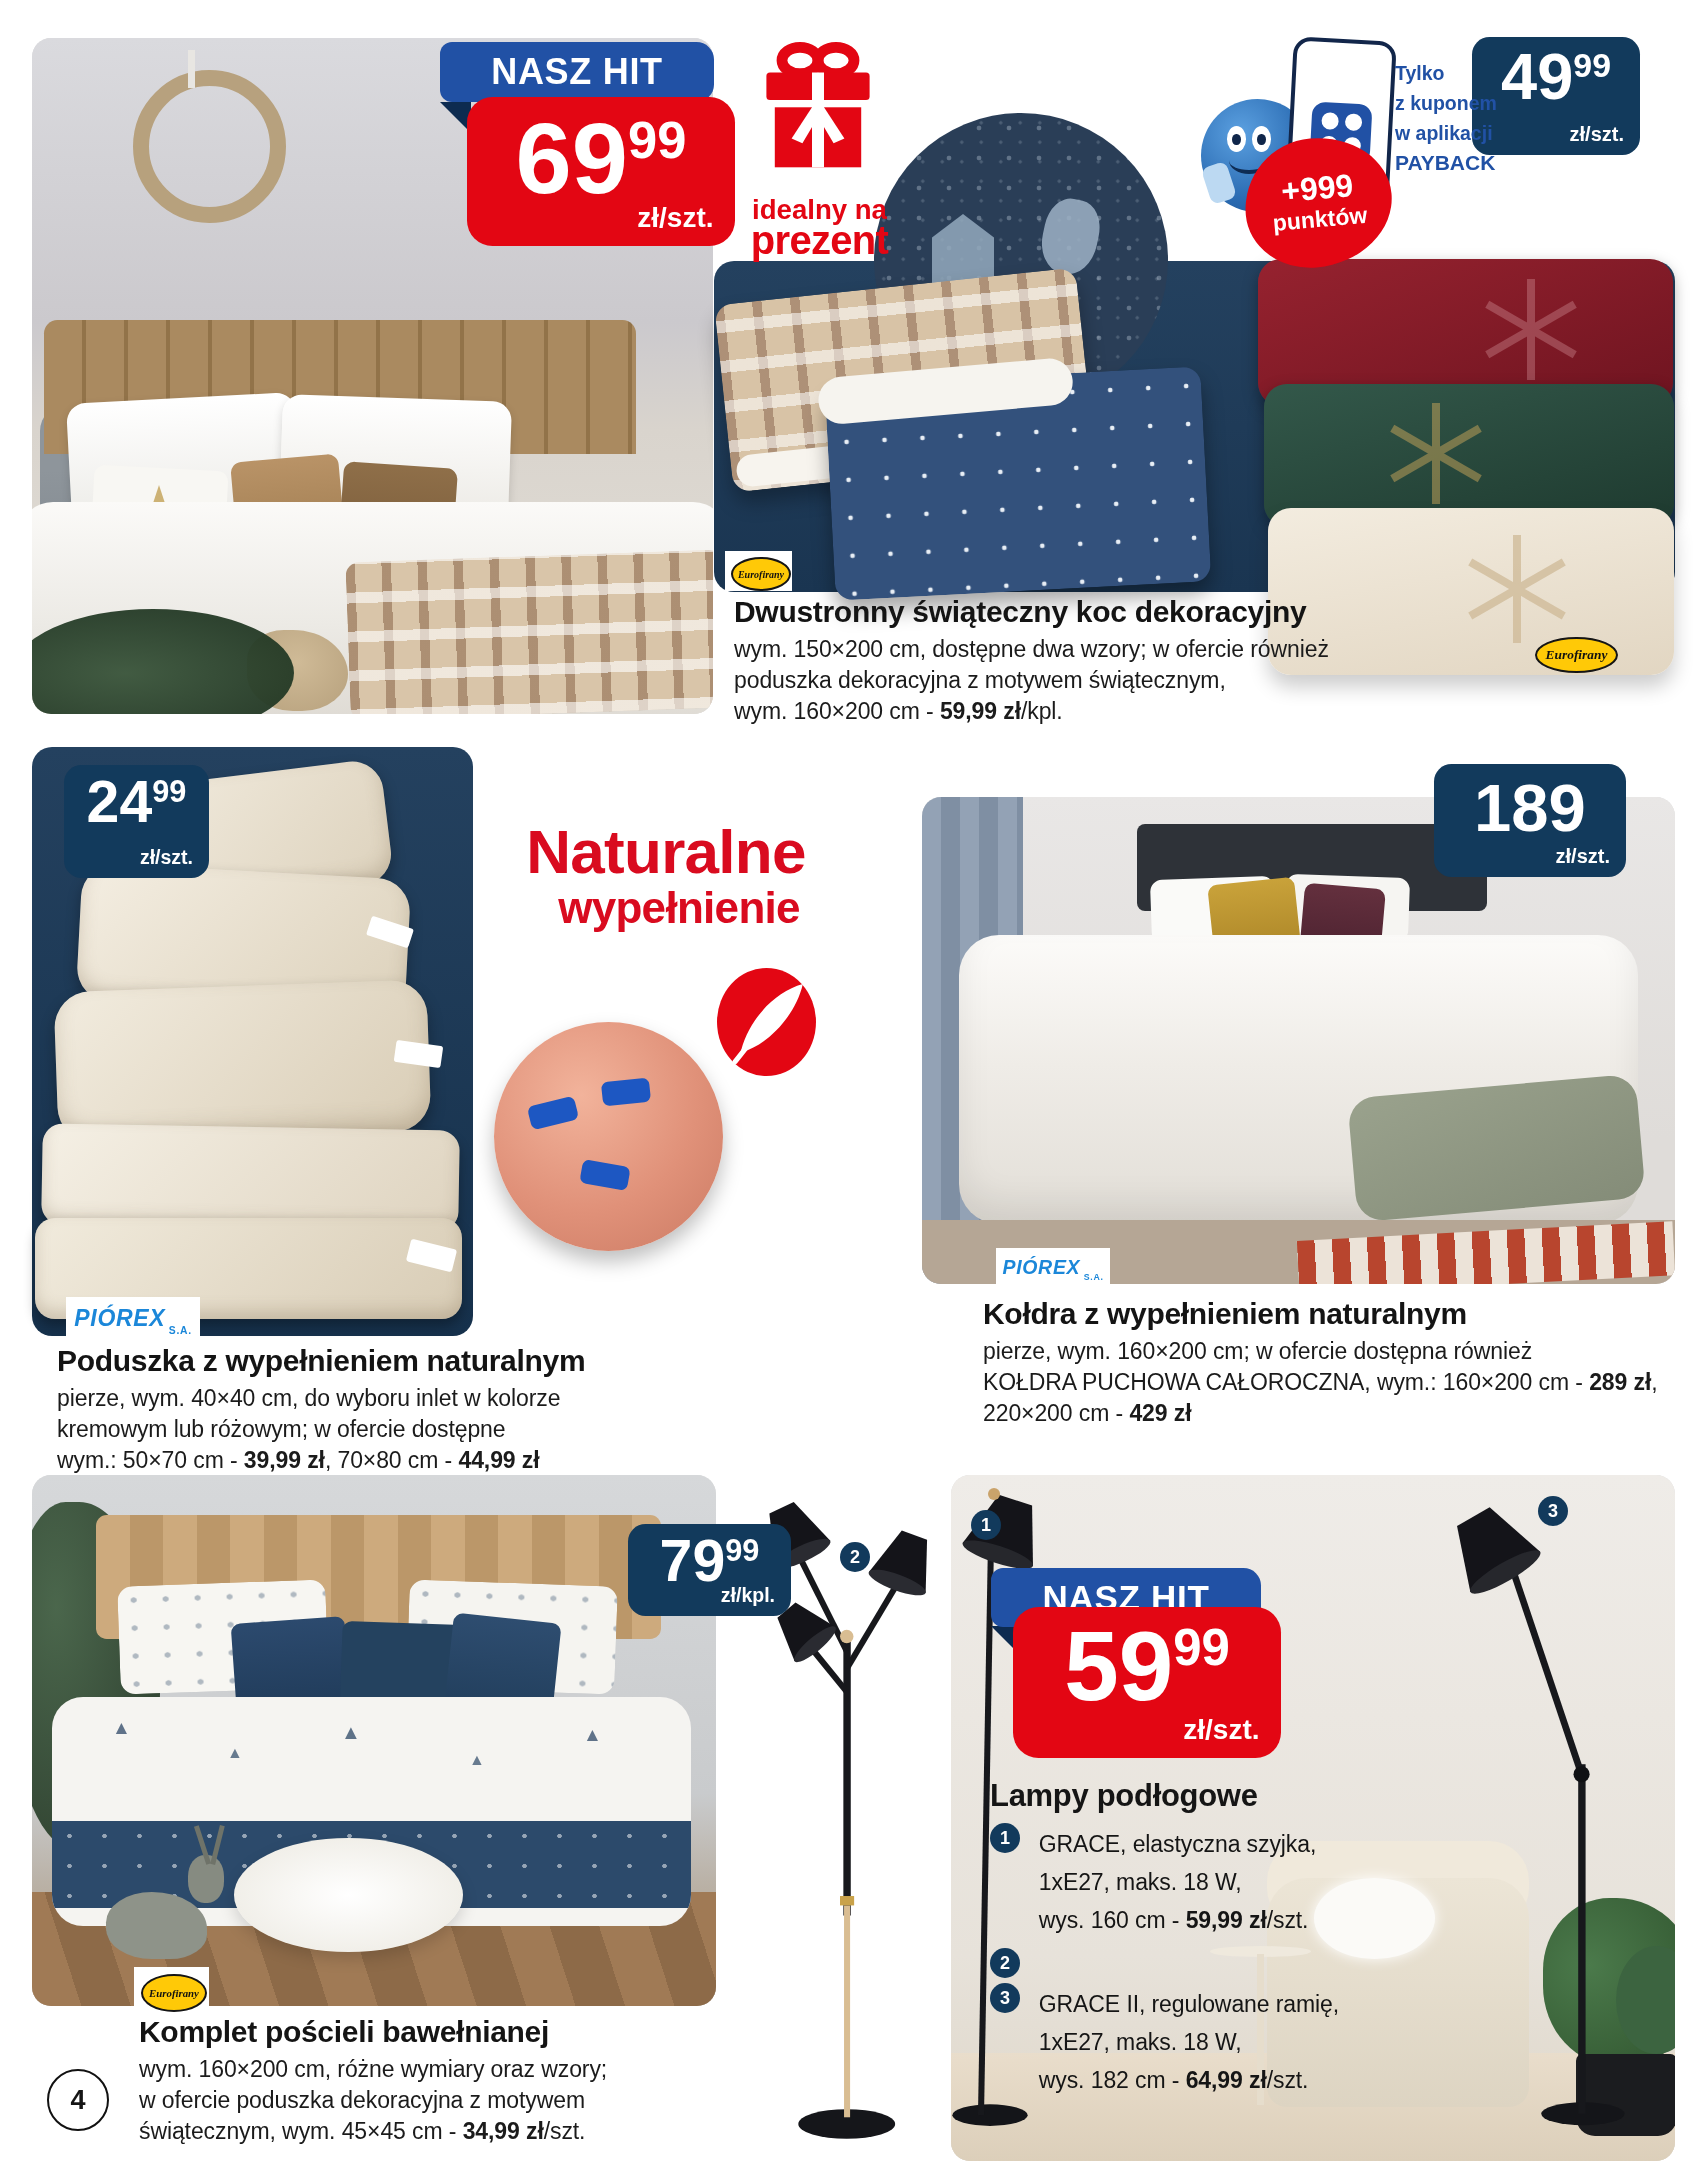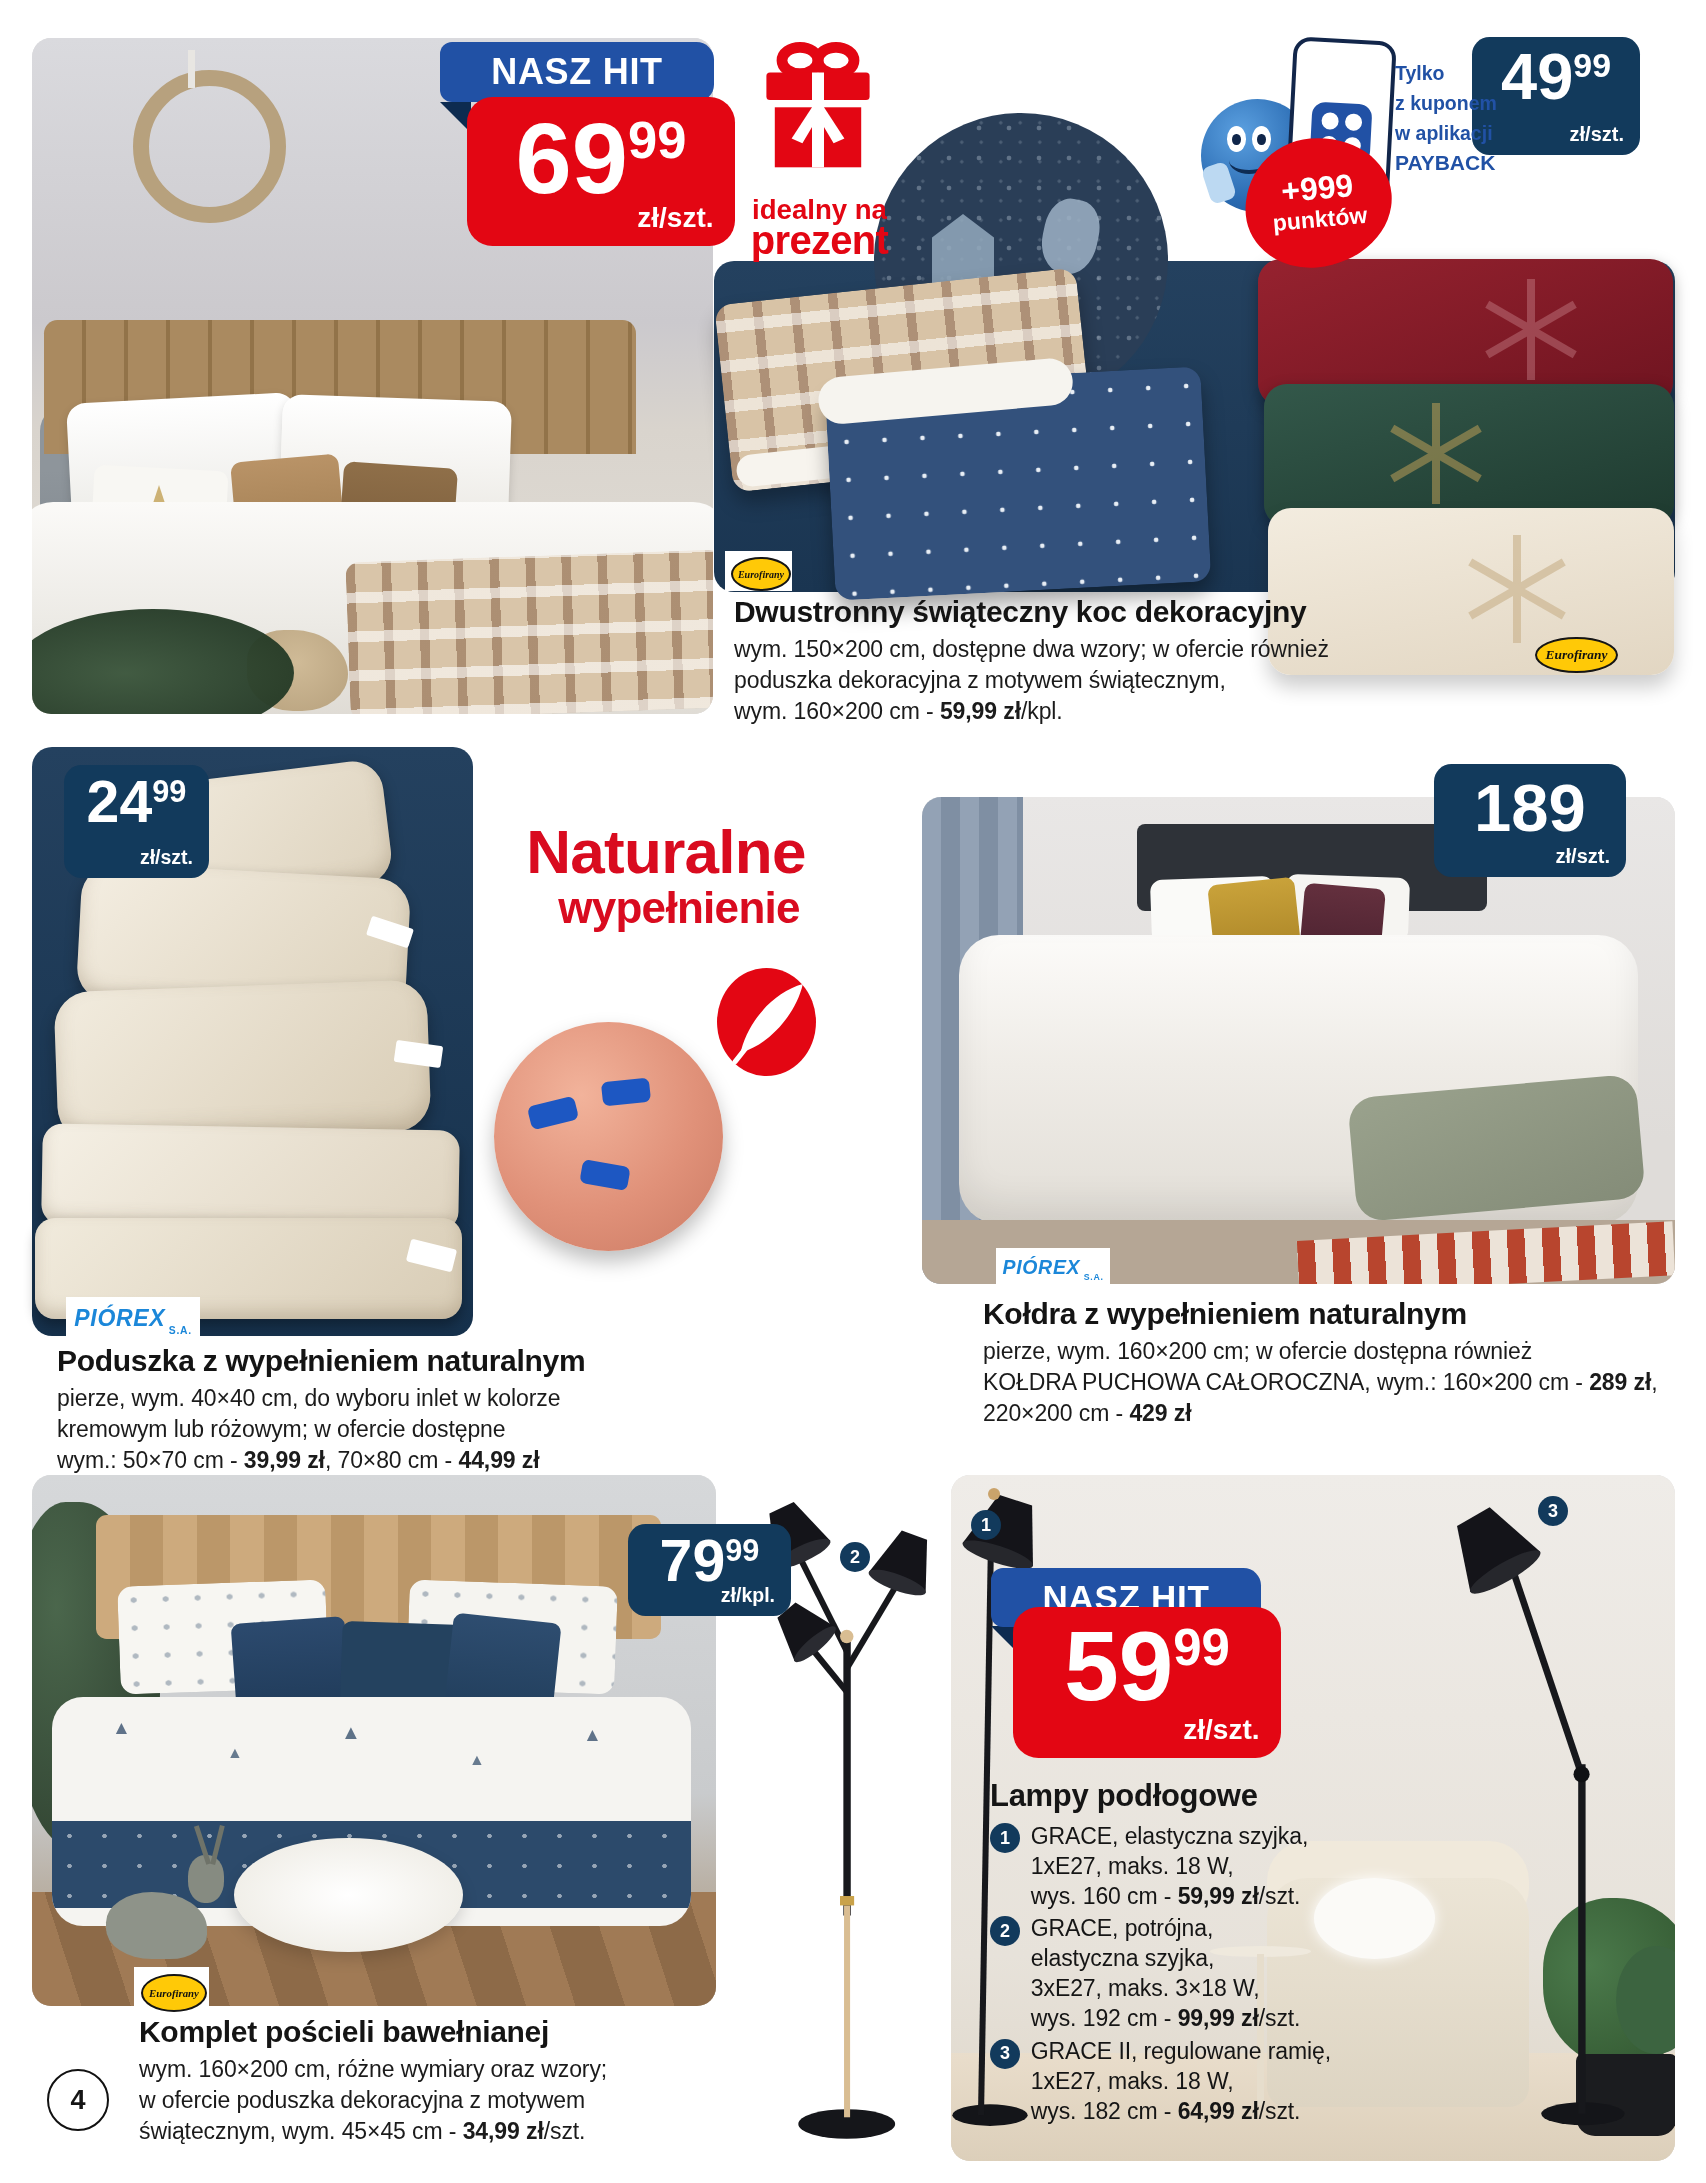--- a/index.html
+++ b/index.html
@@ -39,21 +39,21 @@
           font-weight:800;font-style:italic;color:#1b87d9;z-index:9;letter-spacing:0.7px}
   .piorex .sa{font-size:.45em;align-self:flex-end;margin:0 0 4px 3.4px;font-style:normal}
 
   .marker{position:absolute;width:30px;height:30px;border-radius:50%;background:#123a5c;color:#fff;
           font-weight:800;font-size:18px;display:flex;align-items:center;justify-content:center;z-index:9}
   .lamplist{position:absolute;left:990px;top:1778px;width:376px;z-index:9}
   .lamplist h3{margin:0 0 6.7px;font-size:31px;font-weight:800;letter-spacing:-0.3px}
   .litem{display:flex;gap:10.8px;margin-bottom:2.7px}
   .lmark{width:30px;height:30px;flex:0 0 30px;border-radius:50%;background:#123a5c;color:#fff;
          font-weight:800;font-size:18px;display:flex;align-items:center;justify-content:center;margin-top:2.7px}
-  .ltxt p{margin:0;font-size:23px;line-height:30px;letter-spacing:-0.1px}
+  .ltxt p{margin:8px;font-size:23px;line-height:30px;letter-spacing:-0.1px}
   .ltxt .b{font-weight:800}
 
   .claim{position:absolute;color:#d90b1f;font-weight:800;text-align:center;z-index:8;letter-spacing:-0.7px}
   .giftword{position:absolute;color:#e30613;font-weight:800;text-align:center;z-index:8}
   .pbk-lines{position:absolute;left:1395px;top:58px;color:#2151a5;font-weight:800;font-size:19.5px;line-height:30px;z-index:8}
   .points{position:absolute;left:1245px;top:138px;width:147px;height:129px;background:#e30613;color:#fff;
           border-radius:48% 52% 55% 45%/55% 48% 52% 45%;transform:rotate(-5deg);display:flex;
           flex-direction:column;align-items:center;justify-content:center;z-index:7}
   .points .n{font-size:32px;font-weight:800;line-height:1.05}
   .points .l{font-size:23px;font-weight:700}
@@ -400,26 +400,20 @@
     <div class="litem">
       <div class="lmark">1</div>
       <div class="ltxt">
         <p>GRACE, elastyczna szyjka,</p>
         <p>1xE27, maks. 18 W,</p>
         <p><span>wys. 160 cm - </span><span class="b">59,99 zł</span><span>/szt.</span></p>
       </div>
     </div>
     <div class="litem">
       <div class="lmark">2</div>
-      <div class="ltxt">
-        <p>GRACE, potrójna,</p>
-        <p>elastyczna szyjka,</p>
-        <p>3xE27, maks. 3×18 W,</p>
-        <p><span>wys. 192 cm - </span><span class="b">99,99 zł</span><span>/szt.</span></p>
-      </div>
     </div>
     <div class="litem">
       <div class="lmark">3</div>
       <div class="ltxt">
         <p>GRACE II, regulowane ramię,</p>
         <p>1xE27, maks. 18 W,</p>
         <p><span>wys. 182 cm - </span><span class="b">64,99 zł</span><span>/szt.</span></p>
       </div>
     </div>
   </div>

